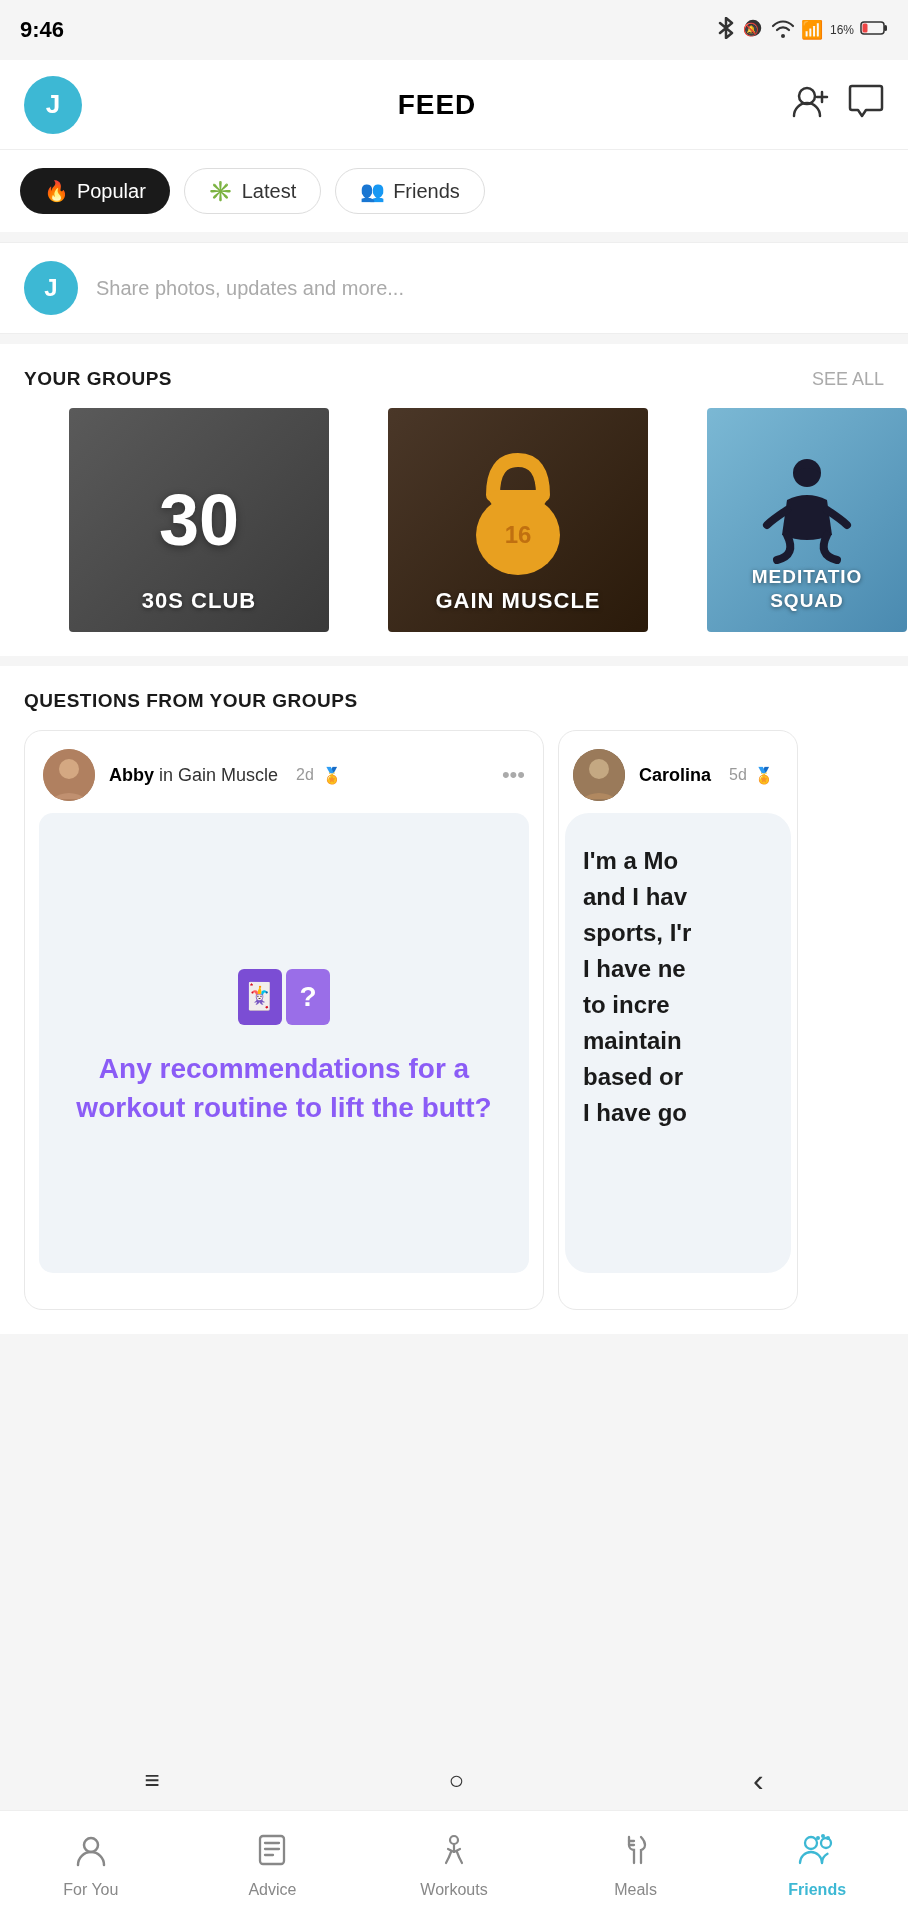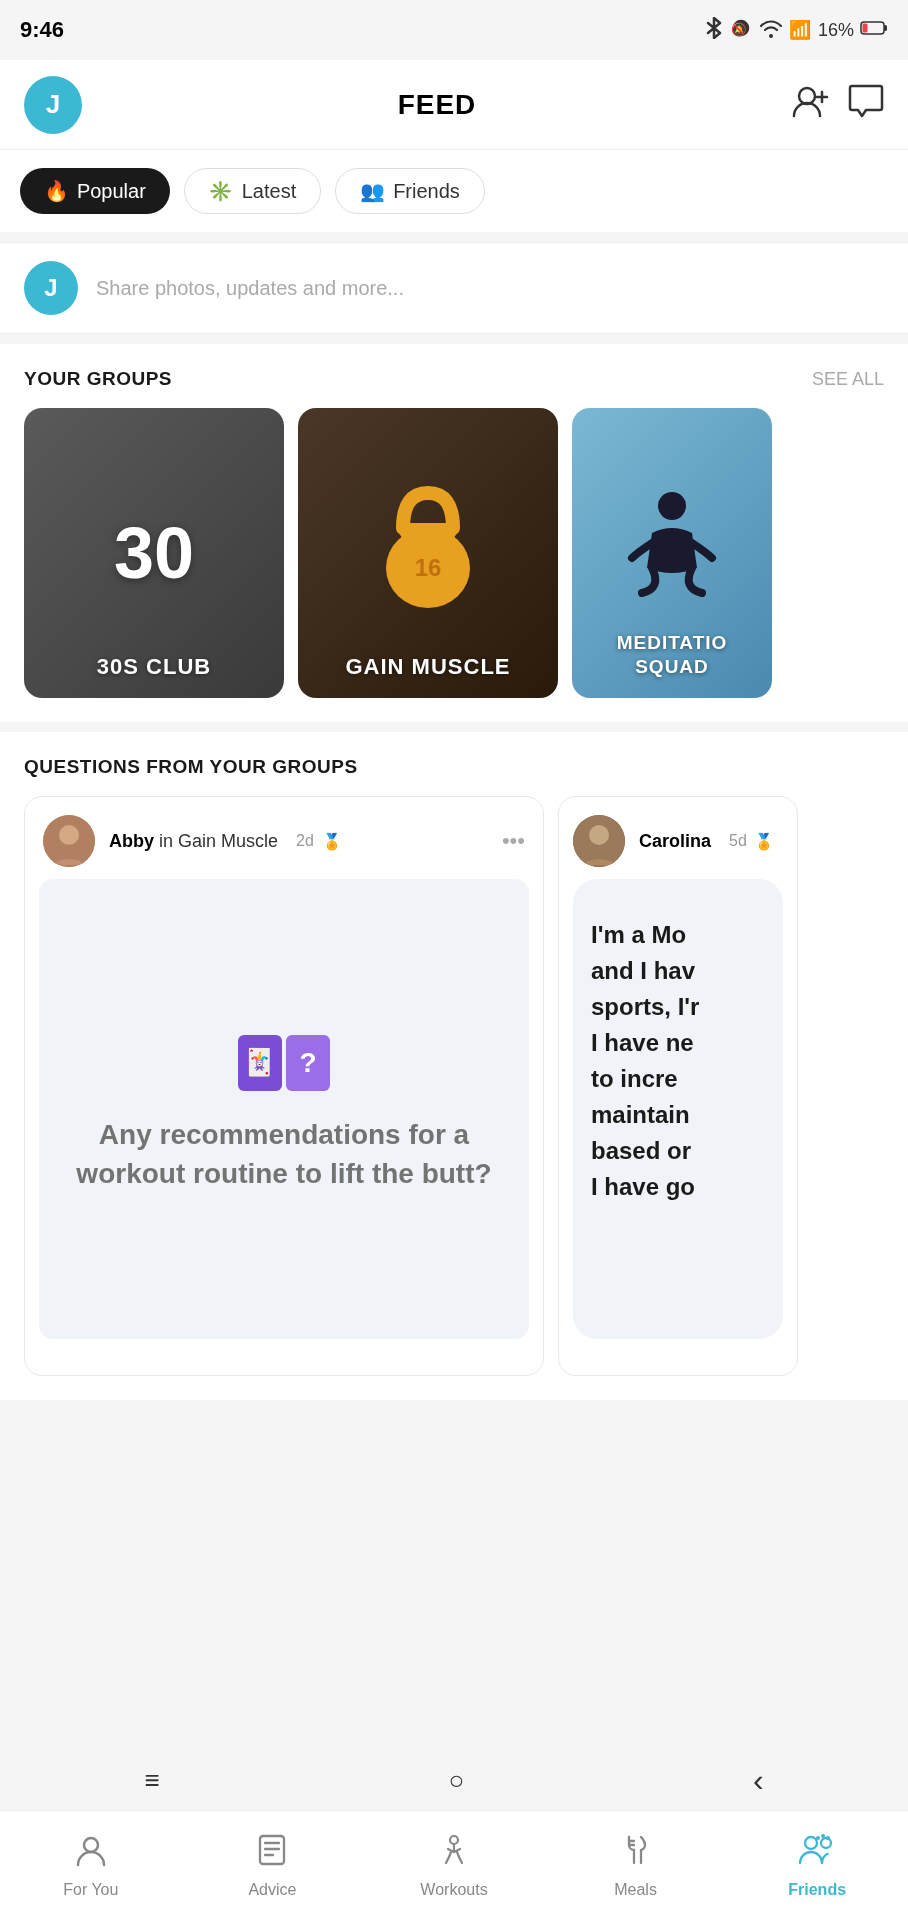--- a/index.html
+++ b/index.html
@@ -27,21 +27,21 @@
       font-weight: 600;
       color: #000;
     }
     .status-icons {
       display: flex;
       align-items: center;
       gap: 6px;
       font-size: 18px;
       color: #333;
     }
-    .battery-text { font-size: 18px; }
+    .battery-text { font-size: 12px; }
 
     
     .header {
       background: #fff;
       display: flex;
       justify-content: space-between;
       align-items: center;
       padding: 14px 24px;
       height: 90px;
       border-bottom: 1px solid #eee;
@@ -161,26 +161,27 @@
 
     
     .groups-scroll {
       display: flex;
       gap: 14px;
       padding: 0 24px;
       overflow: hidden;
     }
     .group-card {
       width: 260px;
-      height: 290px;
-      border-radius: 18px;
+      height: 224px;
+      border-radius: 4px;
       overflow: hidden;
       position: relative;
       flex-shrink: 0;
       cursor: pointer;
+      margin-left: 45px;
     }
     .group-card-bg {
       width: 100%;
       height: 100%;
       display: flex;
       align-items: center;
       justify-content: center;
       position: relative;
     }
     .group-card-bg.grey {
@@ -331,31 +332,31 @@
       align-items: center;
       min-height: 460px;
       justify-content: center;
     }
     .question-icon-container {
       margin-bottom: 24px;
     }
     .question-text {
       font-size: 28px;
       font-weight: 700;
-      color: #737373;
+      color: #8b5cf6;
       text-align: center;
       line-height: 1.4;
     }
 
     
     .partial-card-content {
       background: #f0f4f8;
-      margin: 0 14px;
+      margin: 0 6px;
       border-radius: 24px;
-      padding: 38px 18px;
+      padding: 30px 18px;
       min-height: 460px;
       overflow: hidden;
     }
     .partial-text {
       font-size: 24px;
       font-weight: 600;
       color: #1a1a1a;
       line-height: 1.5;
     }
 

